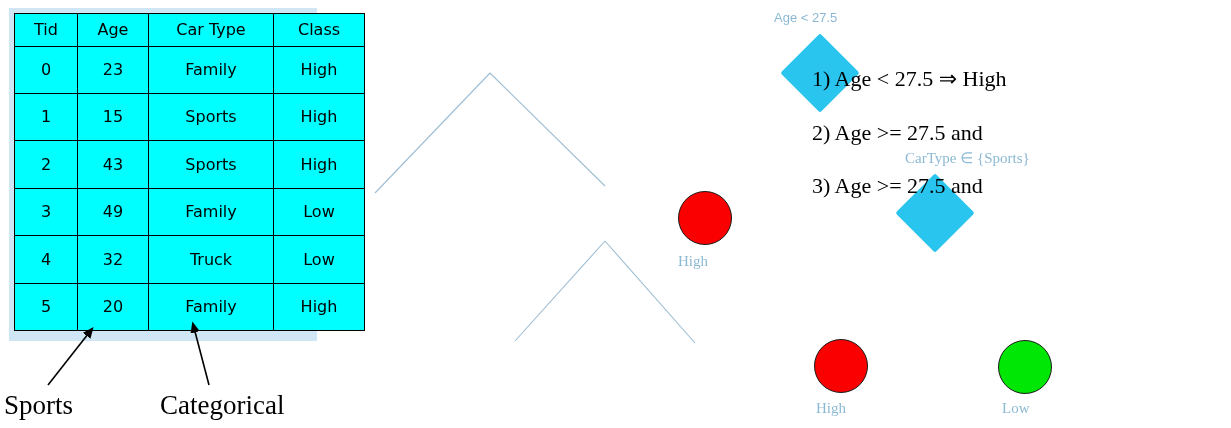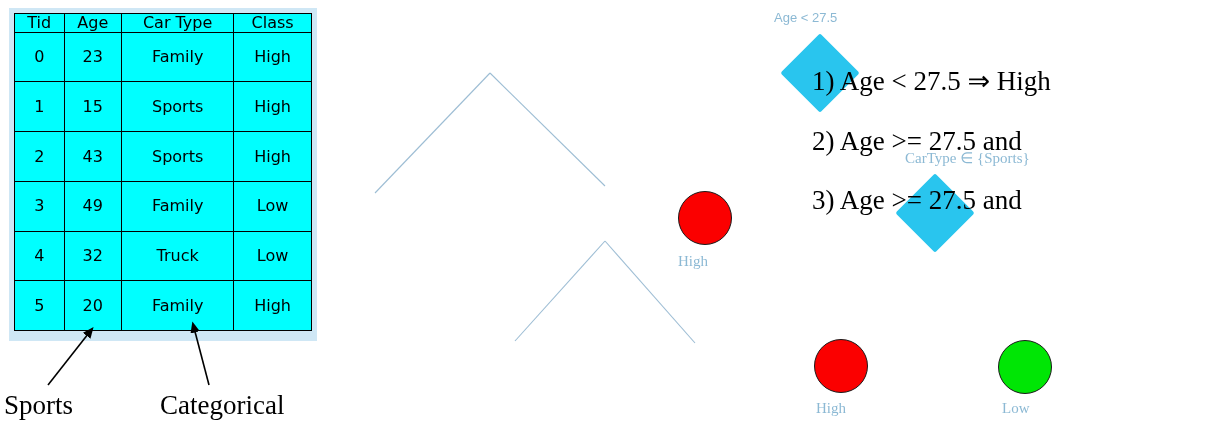--- a/index.html
+++ b/index.html
@@ -21,21 +21,21 @@
     table-layout:fixed;
   }
   #data-table td,#data-table th{
     border:1px solid #000000;
     background:#00ffff;
     color:#000000;
     text-align:center;
     font-size:16px;
     font-weight:normal;
     font-family:"DejaVu Sans", sans-serif;
-    padding:0;
+    padding:7px;
     line-height:1.1;
   }
   #data-table th{font-size:16px;}
   .col-tid{width:48px;}
   .col-age{width:56px;}
   .col-cartype{width:110px;}
   .col-class{width:76px;}
 
   
   #annot-svg{position:absolute;left:0;top:300px;width:330px;height:100px;}
@@ -90,21 +90,21 @@
   #label-age-root{left:444px;top:10px;}
   #label-cartype{left:575px;top:149px;}
   #label-leaf-high-left{left:348px;top:253px;}
   #label-leaf-high-mid{left:486px;top:400px;}
   #label-leaf-low-right{left:672px;top:400px;}
 
   
   #rules{
     position:absolute;left:812px;top:66px;width:420px;
     font-family:"Liberation Serif", serif;
-    font-size:27px;
+    font-size:22px;
     color:#000000;
     line-height:1.17;
   }
   .rule{margin-bottom:28px;}
   .rule-line{white-space:nowrap;}
   .rule-indent{padding-left:34px;}
 </style>
 </head>
 <body>
 

